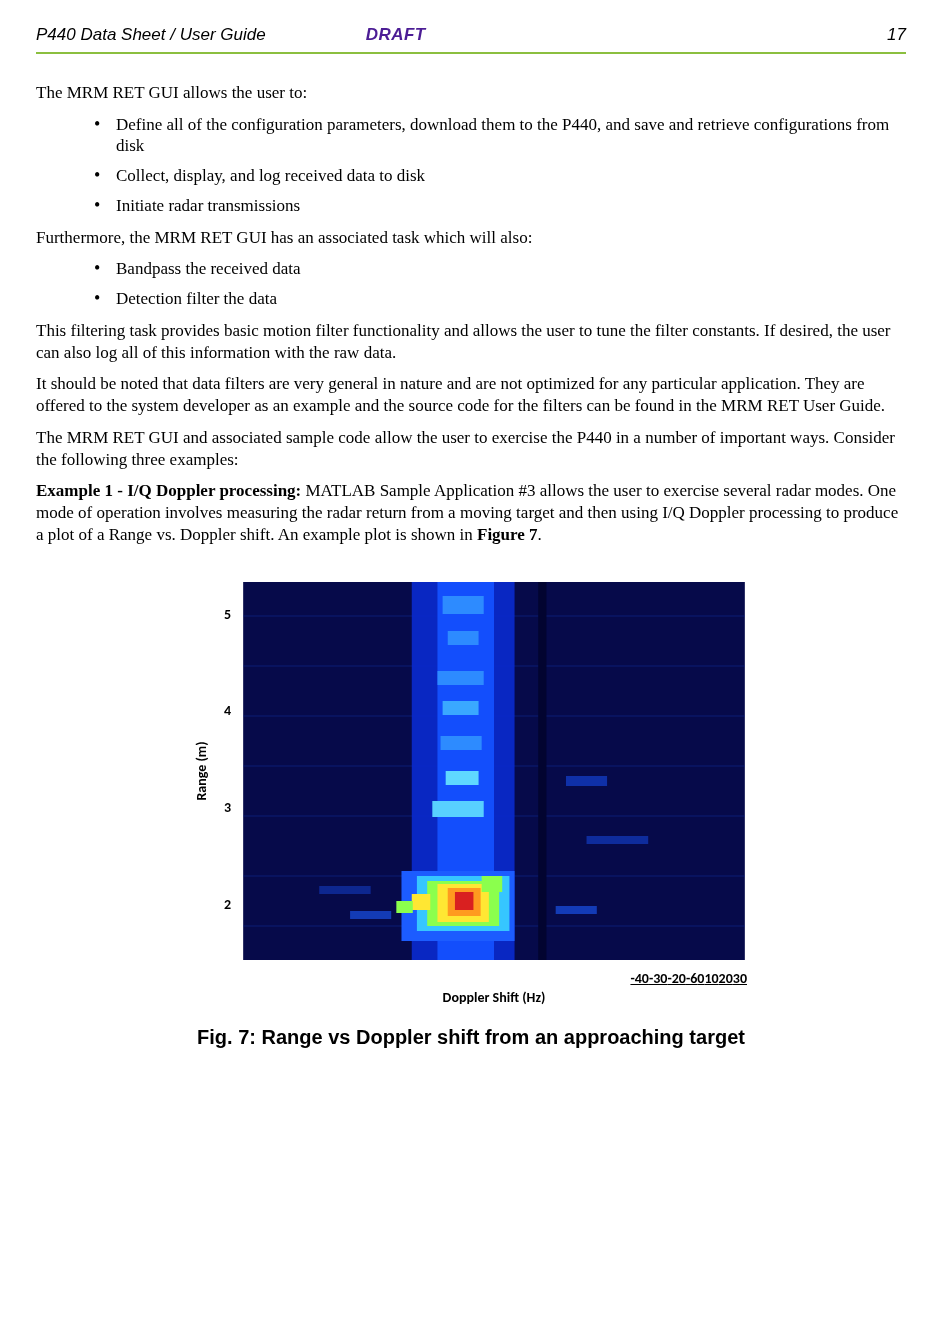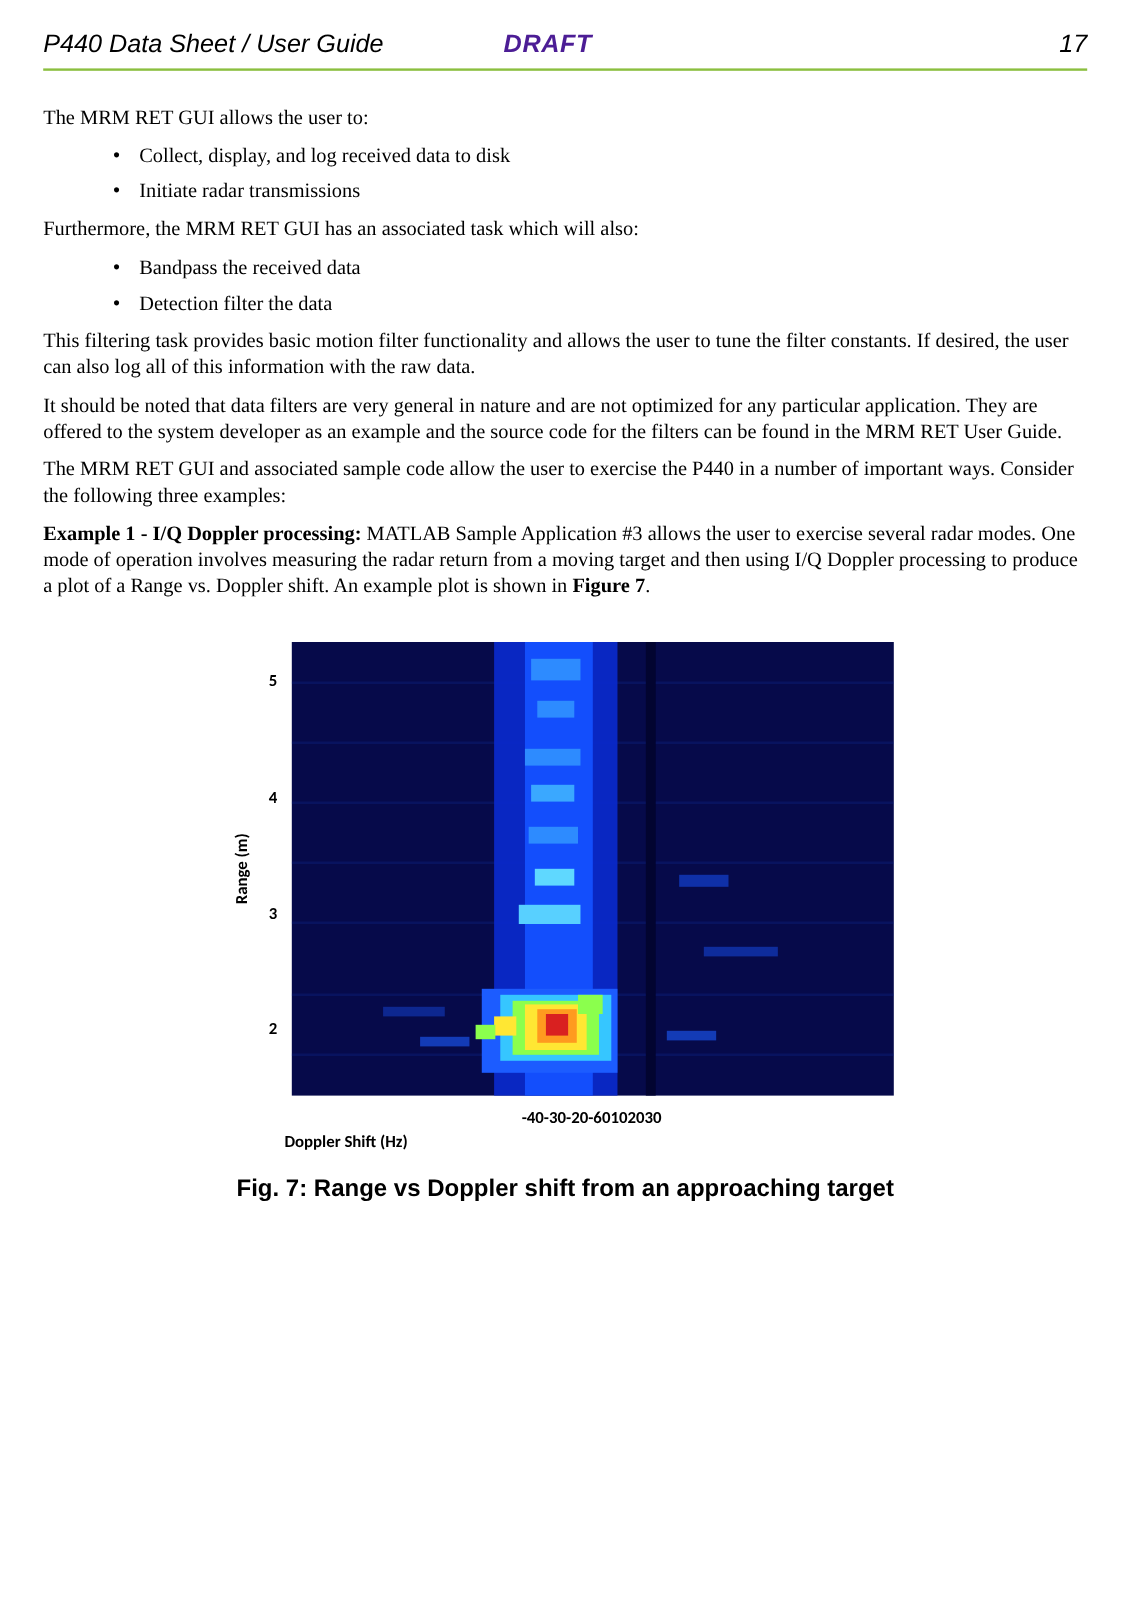--- a/index.html
+++ b/index.html
@@ -11,21 +11,21 @@
     font-size: 17px;
     color: #000;
     line-height: 1.28;
     background: #fff;
   }
   .header-row {
     display: flex;
     align-items: baseline;
     font-style: italic;
     font-family: Arial, Helvetica, sans-serif;
-    font-size: 21px;
+    font-size: 17px;
     margin-bottom: 6px;
   }
   .header-title { color: #000; }
   .header-draft {
     color: #4c1d95;
     font-weight: bold;
     margin-left: 100px;
     letter-spacing: 0.5px;
   }
   .header-page {
@@ -79,24 +79,26 @@
     flex-direction: column;
     justify-content: space-between;
     align-items: flex-end;
     padding: 30px 6px 52px 0;
     width: 24px;
   }
   .plot-svg-wrap { flex: 1; }
   .plot-svg { display: block; width: 100%; height: 390px; }
   .xticks {
     display: flex;
-    justify-content: center;
+    justify-content: flex-end;
     padding: 4px 4px 0 48px;
+    text-decoration: underline;
   }
   .xlabel {
+    text-align: center;
     padding-left: 46px;
     margin-top: 2px;
   }
   .figcaption {
     font-family: Arial, Helvetica, sans-serif;
     font-weight: bold;
     text-align: center;
     font-size: 20px;
     margin-top: 18px;
   }
@@ -107,20 +109,21 @@
 <div class="header-row">
   <span class="header-title">P440 Data Sheet / User Guide</span>
   <span class="header-draft">DRAFT</span>
   <span class="header-page">17</span>
 </div>
 <div class="rule"></div>
 
 <p class="para">The MRM RET GUI allows the user to:</p>
 
 <ul class="bullets">
+  <li>Define all of the configuration parameters, download them to the P440, and save and retrieve configurations from disk</li>
   <li>Collect, display, and log received data to disk</li>
   <li>Initiate radar transmissions</li>
 </ul>
 
 <p class="para">Furthermore, the MRM RET GUI has an associated task which will also:</p>
 
 <ul class="bullets">
   <li>Bandpass the received data</li>
   <li>Detection filter the data</li>
 </ul>

